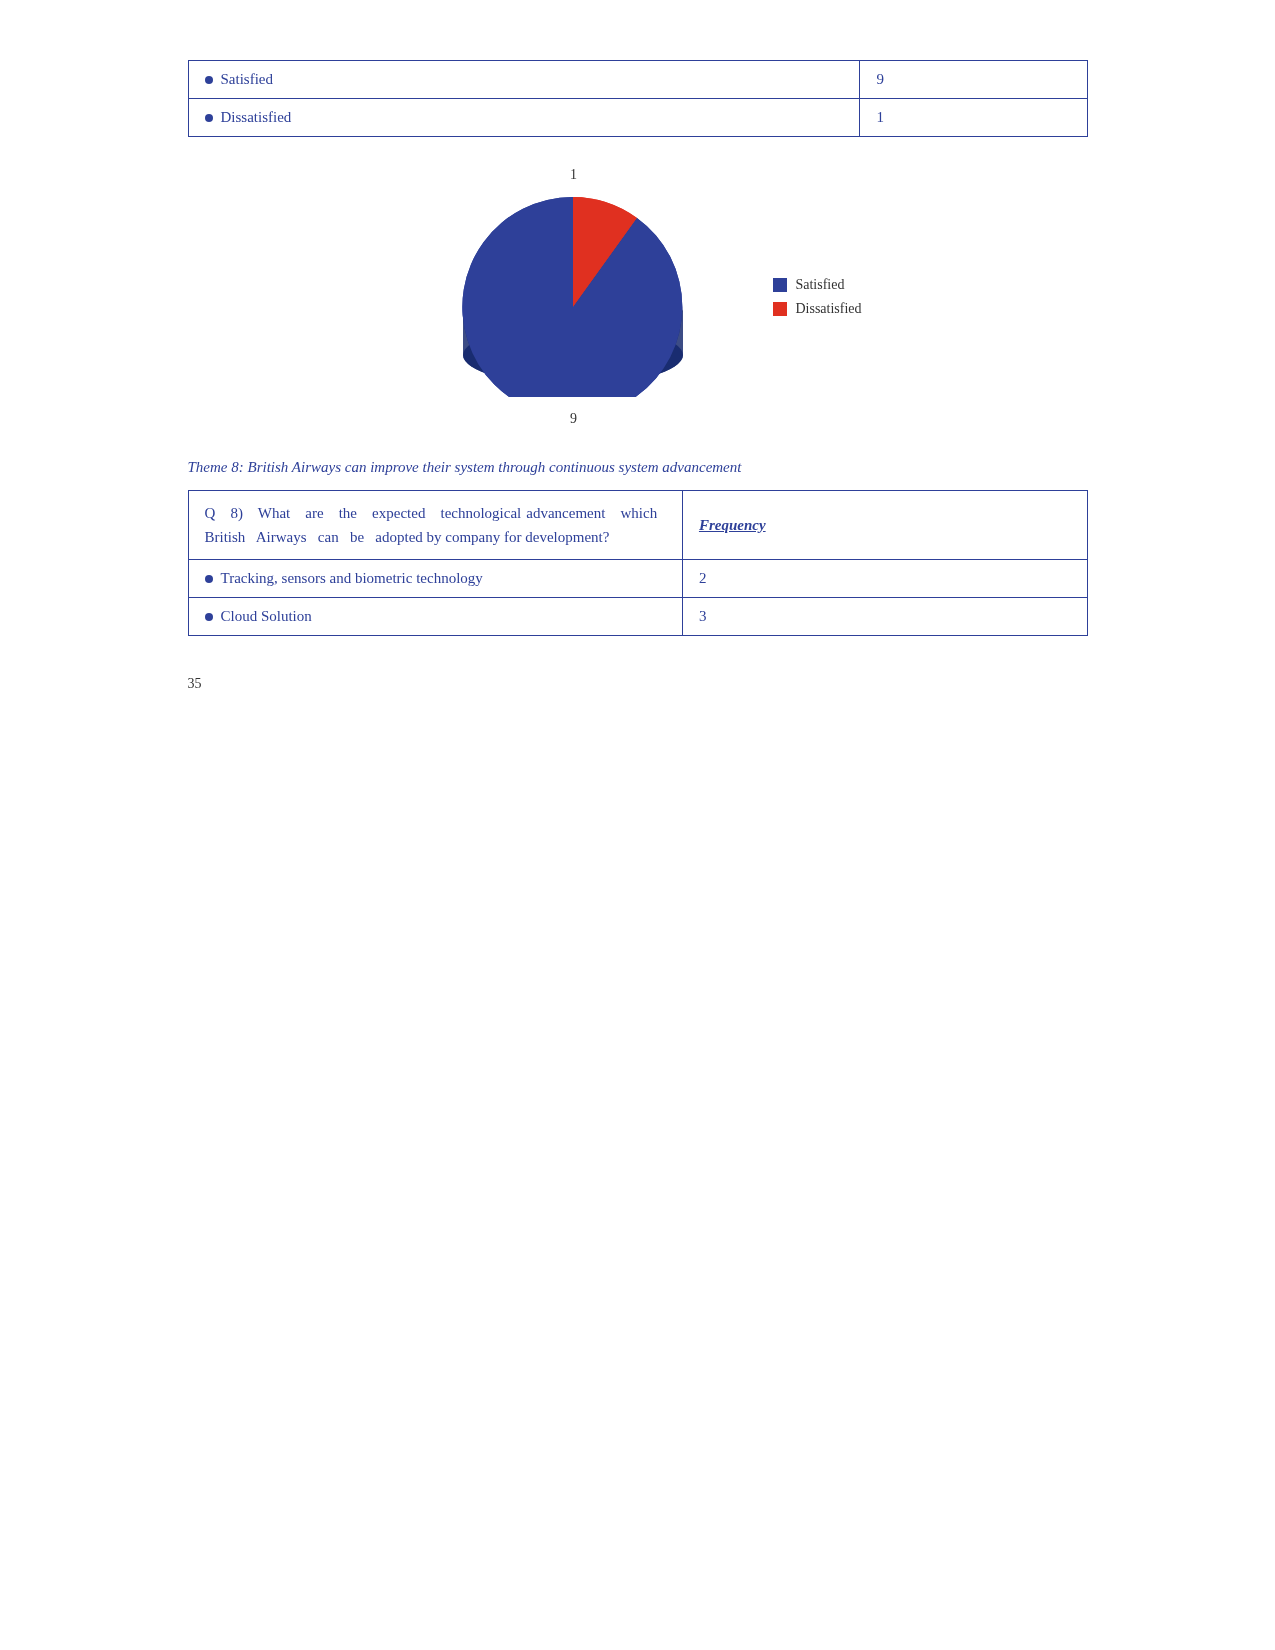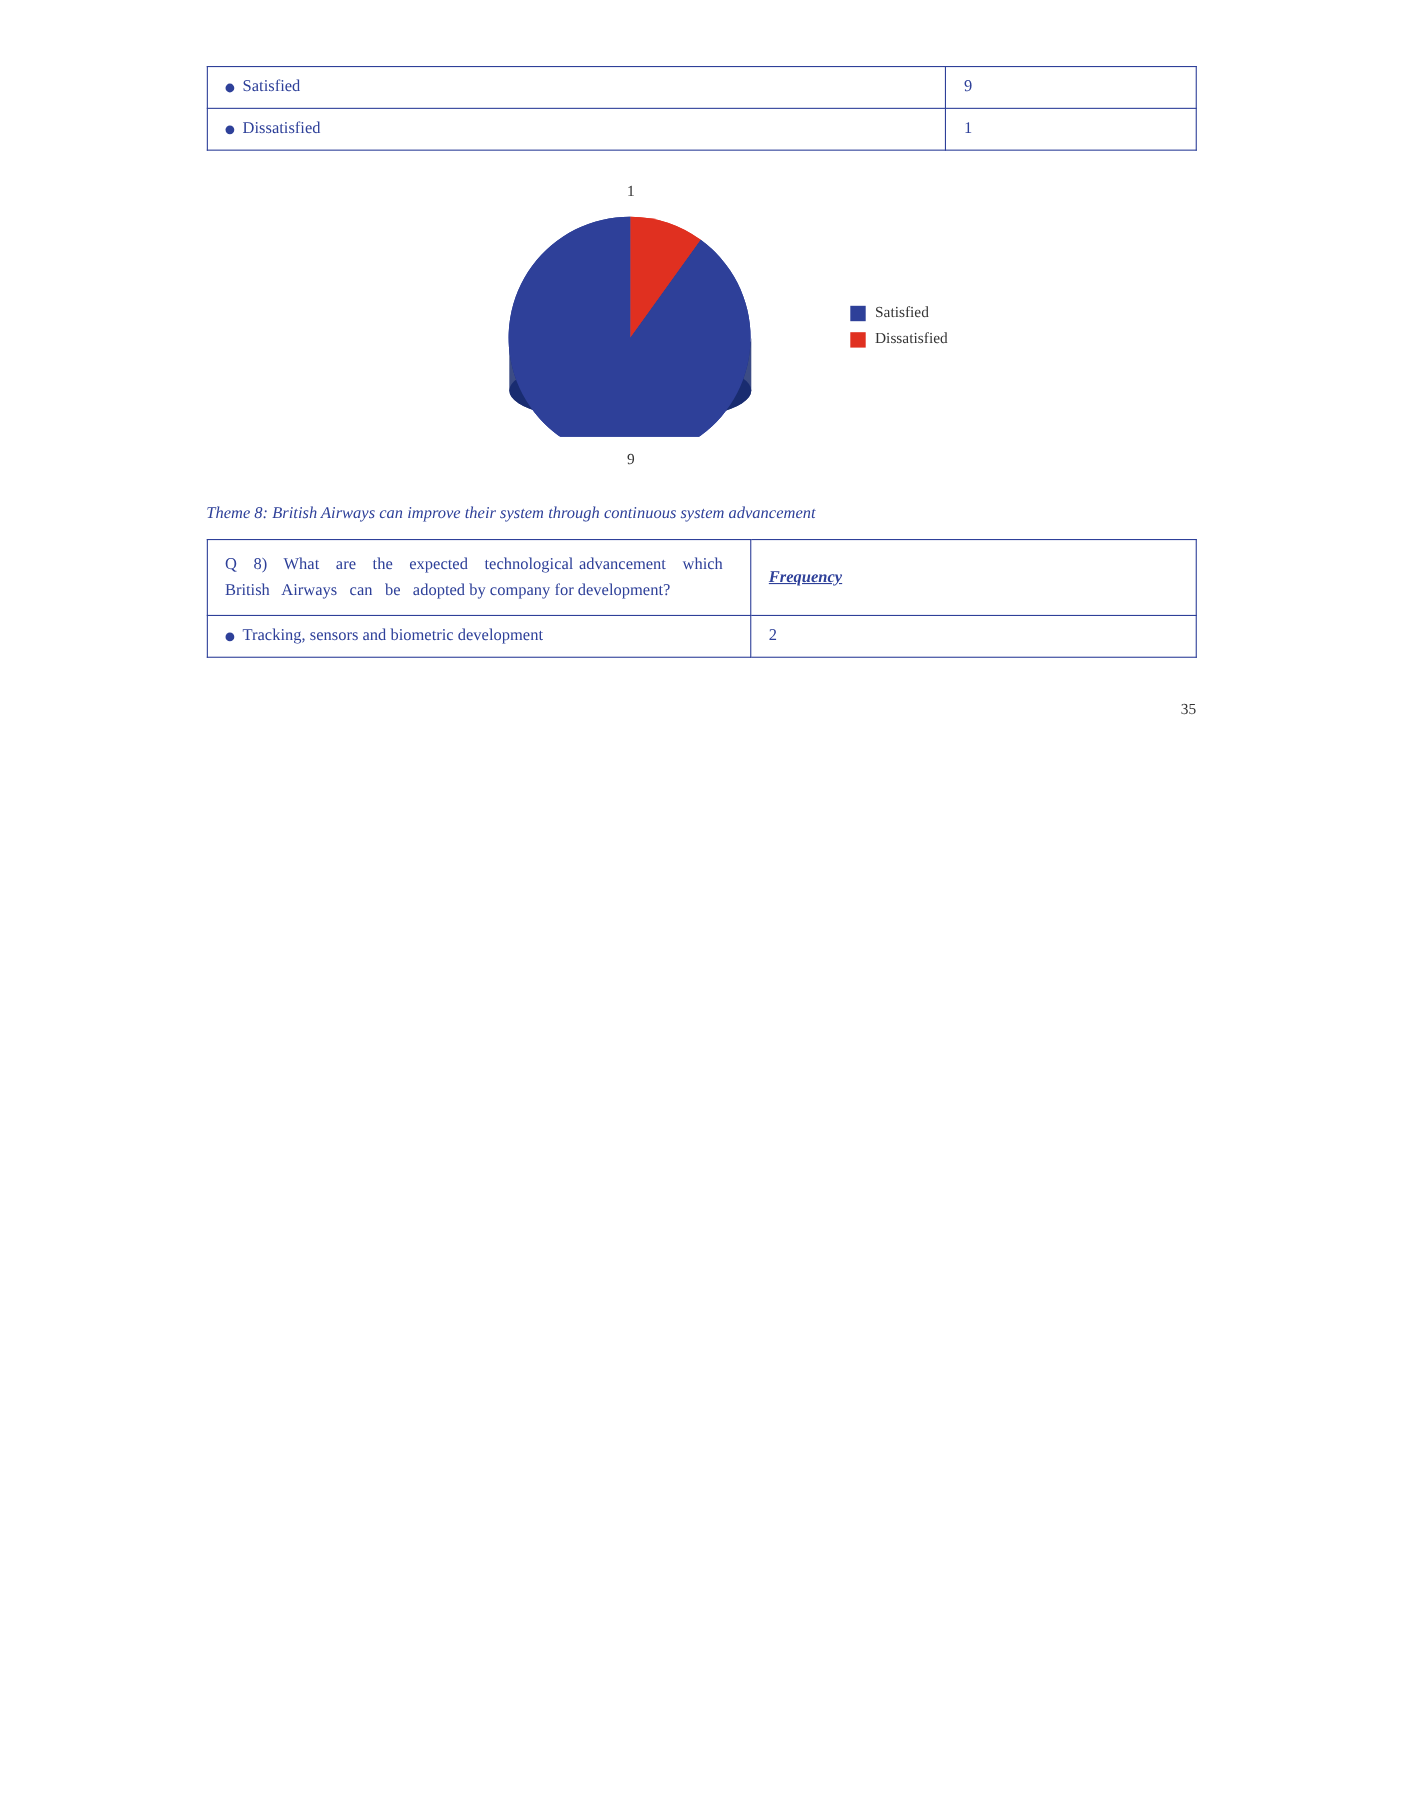--- a/index.html
+++ b/index.html
@@ -130,21 +130,21 @@
     .freq-header {
       font-style: italic;
       font-weight: bold;
       text-decoration: underline;
       color: #2e4099;
       text-align: center;
     }
 
     
     .page-number {
-      text-align: right;
+      text-align: left;
       font-size: 14px;
       color: #333;
       margin-top: 40px;
     }
   </style>
 </head>
 <body>
 
 <div class="page">
 
@@ -230,24 +230,35 @@
         </span>
       </td>
       <td class="freq-cell">
         <span class="freq-header">Frequency</span>
       </td>
     </tr>
     <tr>
       <td class="bullet-cell">
         <div class="bullet-label">
           <span class="bullet-dot"></span>
-          <span>Tracking, sensors and biometric development</span>
+          <span>Tracking, sensors and biometric technology</span>
         </div>
       </td>
       <td>
         <span>2</span>
+      </td>
+    </tr>
+    <tr>
+      <td class="bullet-cell">
+        <div class="bullet-label">
+          <span class="bullet-dot"></span>
+          <span>Cloud Solution</span>
+        </div>
+      </td>
+      <td>
+        <span>3</span>
       </td>
     </tr>
   </tbody>
     </table>
 
   <div class="page-number">35</div>
 </div>
 
 </body></html>

